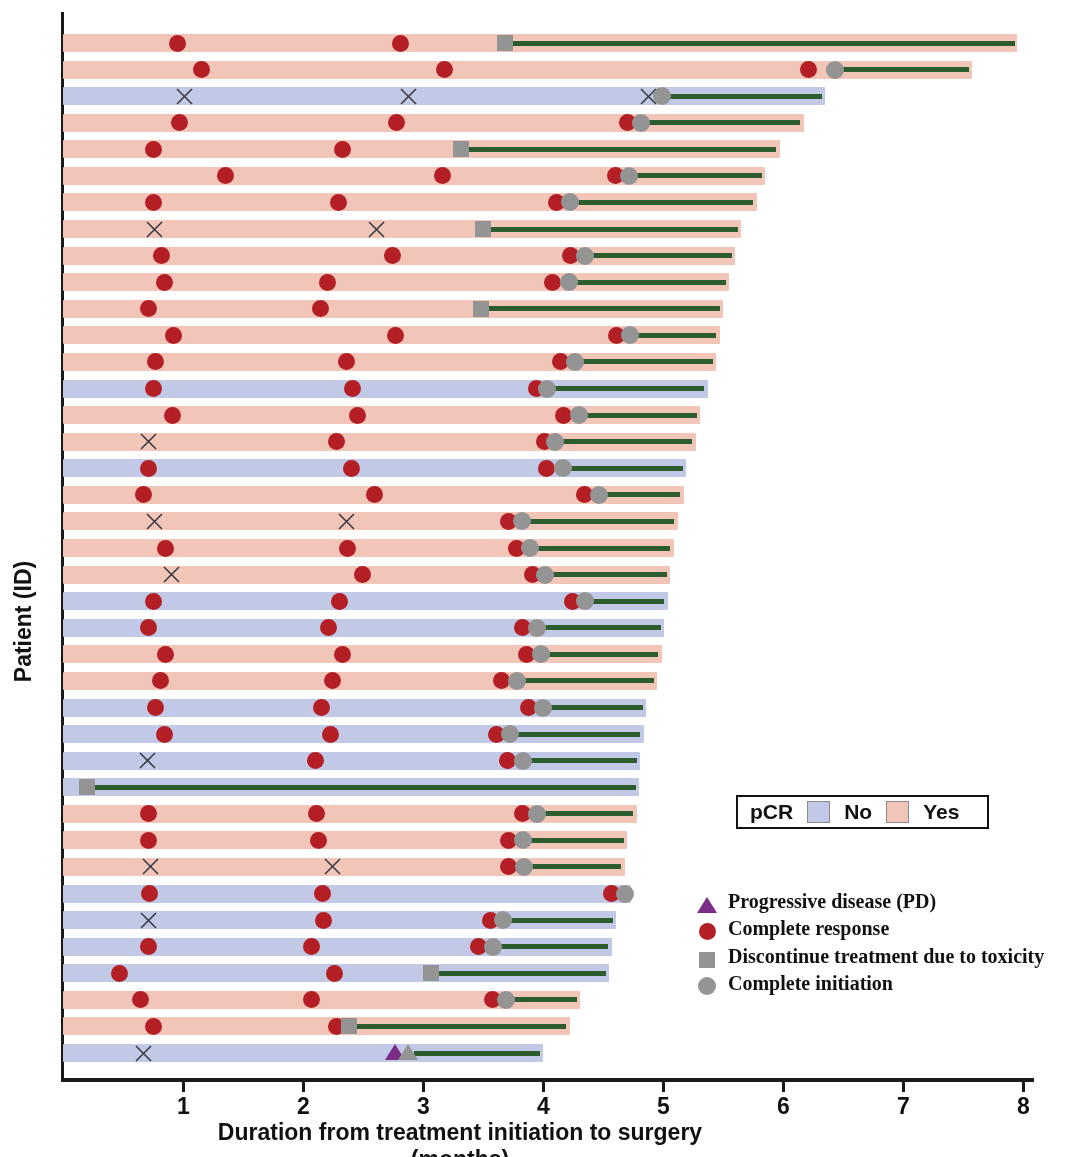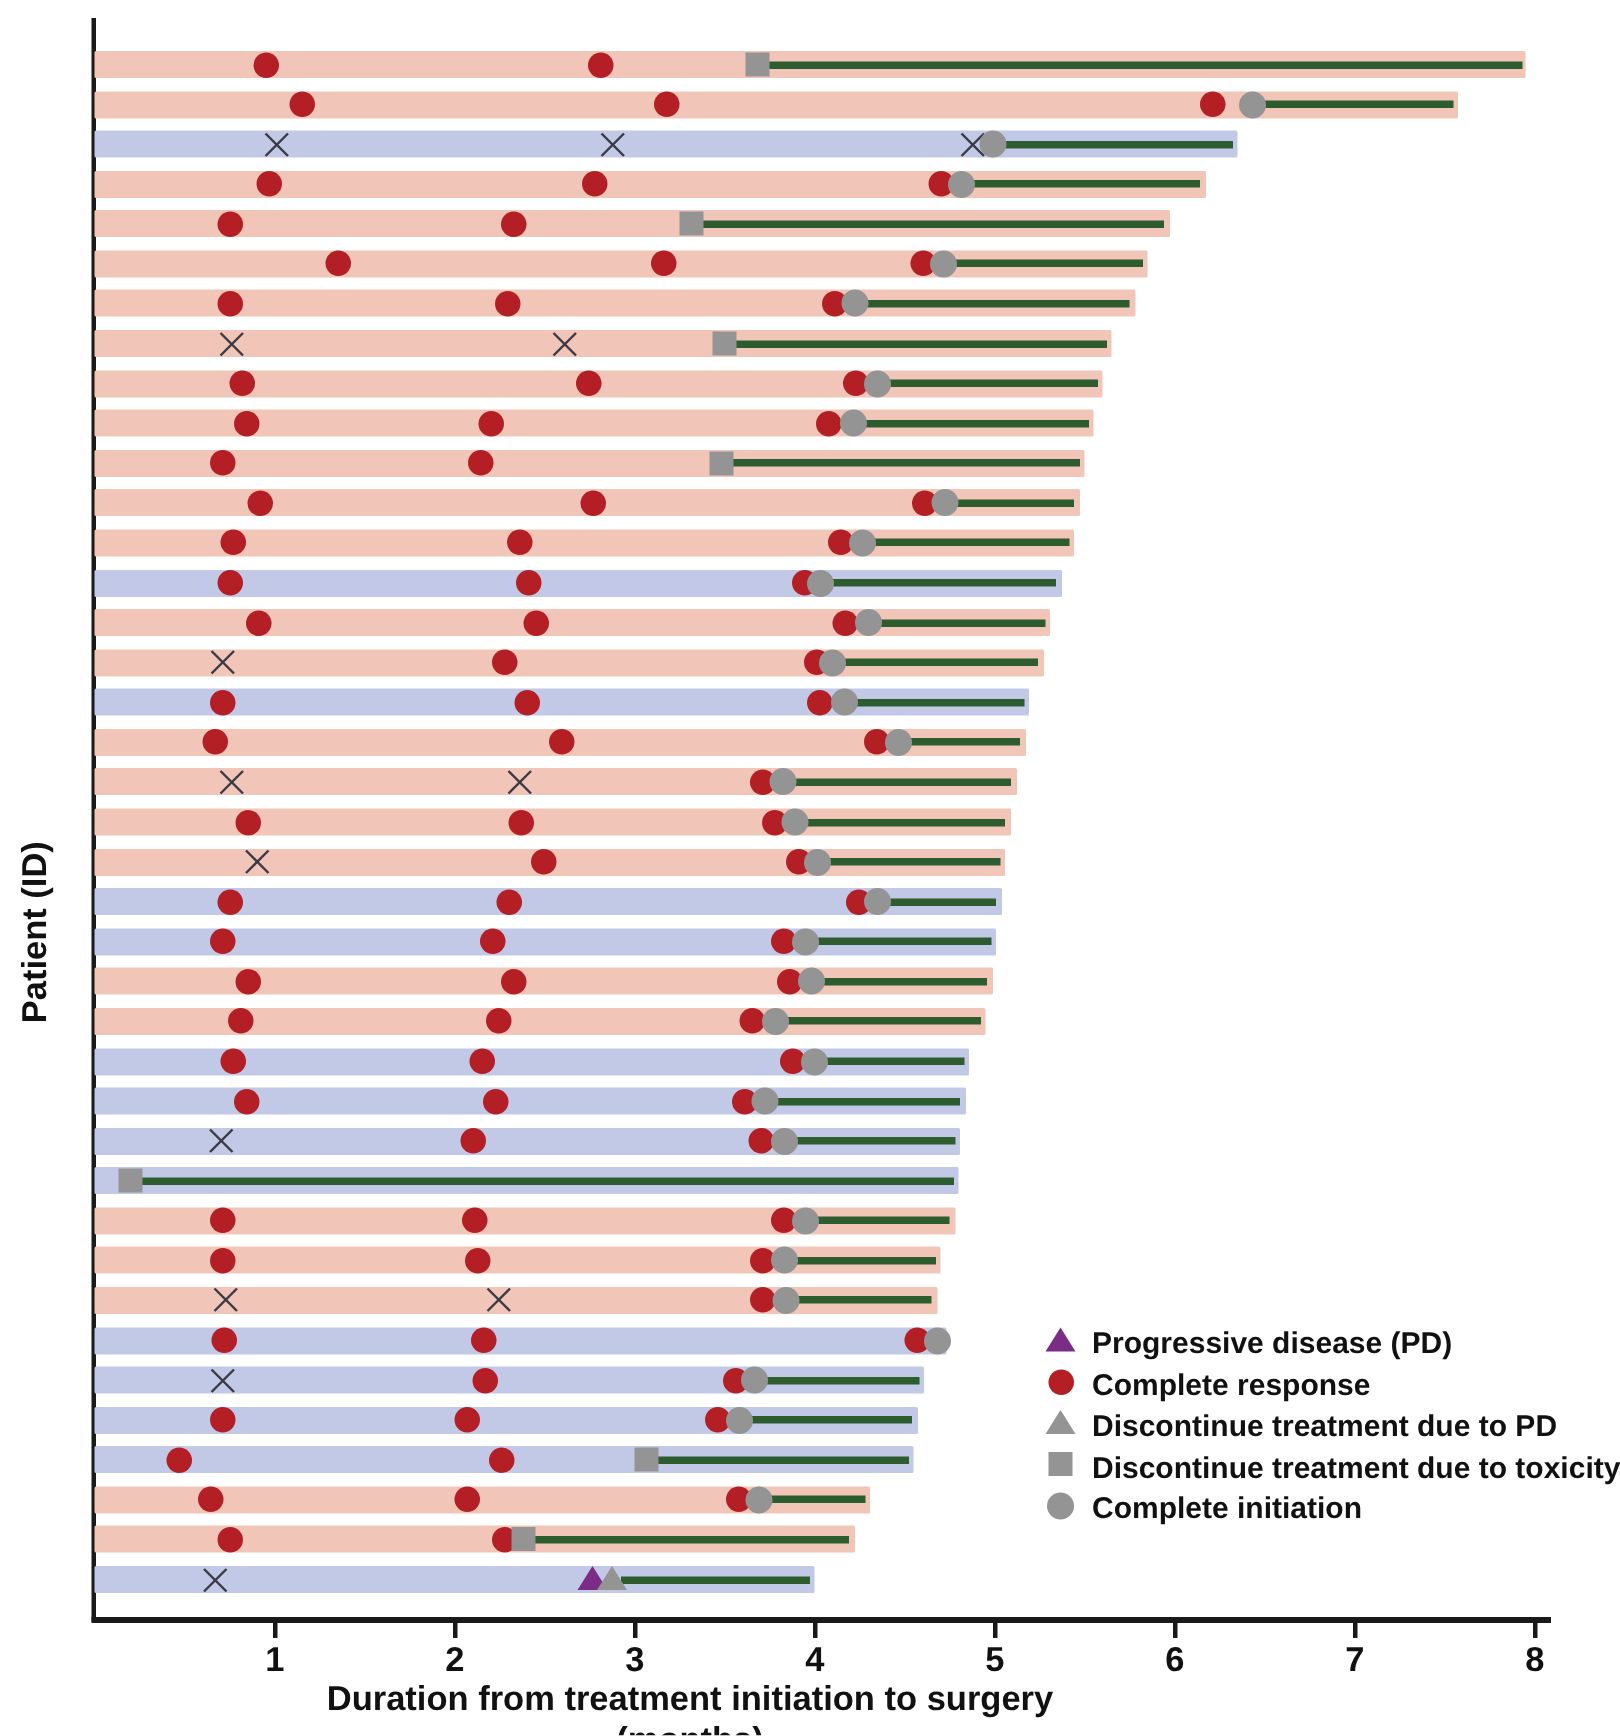--- a/index.html
+++ b/index.html
@@ -20,21 +20,21 @@
   .mk-circle{border-radius:50%;}
   .mk-x svg line{stroke:#3a3a44;stroke-width:1.6px;}
   .mk-tri{width:0;height:0;border-left:10px solid transparent;border-right:10px solid transparent;}
   .pcr-box{
     position:absolute;left:736px;top:795px;width:253px;height:34px;border:2.5px solid #111;
     box-sizing:border-box;display:flex;align-items:center;padding:0 12px;gap:14px;
     font-size:21px;font-weight:600;color:#111;background:#fff;
   }
   .sw{width:23px;height:22px;border:1.5px solid #8a8a8a;box-sizing:border-box;display:inline-block;}
   .mleg{position:absolute;left:692px;top:885px;}
-  .mleg-row{display:flex;align-items:flex-start;height:27.6px;}
+  .mleg-row{display:flex;align-items:flex-end;height:27.6px;font-family:Liberation Serif, serif;}
   .mleg-glyph{width:30px;display:flex;justify-content:center;align-items:center;}
   .mleg-label{font-size:20px;font-weight:700;color:#111;margin-left:6px;white-space:nowrap;}
 </style>
 </head>
 <body>
 
 <div id="fig">
 
   <div class="axis-line" style="left:61px;top:12px;width:3px;height:1069px;"></div>
   <div class="axis-line" style="left:61px;top:1078px;width:973px;height:3.5px;"></div>
@@ -400,42 +400,43 @@
         <div class="tline" style="left: 413.7px; top: 1050.54px; width: 126px; background: rgb(45, 92, 46);"></div>
         <div class="mk mk-x" style="width: 17px; height: 17px; left: 135.2px; top: 1044.54px;"><svg width="17" height="17" viewBox="0 0 17 17">
             <line x1="1" y1="1" x2="16" y2="16"></line>
             <line x1="16" y1="1" x2="1" y2="16"></line>
           </svg></div>
         <div class="mk mk-tri" style="border-bottom: 16px solid rgb(123, 44, 135); left: 384.5px; top: 1044.04px;"></div>
         <div class="mk mk-tri" style="border-bottom: 16px solid rgb(148, 148, 148); left: 397.7px; top: 1044.04px;"></div>
       </div>
     </div>
 
+  <div class="pcr-box">
+    <span>pCR</span>
+    <span class="sw" id="sw-no" style="background: rgb(193, 201, 230);"></span>
+    <span>No</span>
+    <span class="sw" id="sw-yes" style="background: rgb(242, 197, 185);"></span>
+    <span>Yes</span>
+  </div>
 
   <div class="mleg" id="mleg">
       <div class="mleg-row">
         <div class="mleg-glyph">
           <div class="mk mk-tri" style="border-bottom: 16px solid rgb(123, 44, 135); left: 0px; top: 0px; position: relative;"></div>
         </div>
         <div class="mleg-label">Progressive disease (PD)</div>
       </div>
       <div class="mleg-row">
         <div class="mleg-glyph">
           <div class="mk mk-circle" style="width: 17px; height: 17px; background: rgb(179, 31, 36); left: 0px; top: 0px; position: relative;"></div>
         </div>
         <div class="mleg-label">Complete response</div>
       </div>
       <div class="mleg-row">
         <div class="mleg-glyph">
-          <div class="mk mk-tri" style="border-bottom: 16px solid rgb(148, 148, 148); left: 0px; top: 0px; position: relative;"></div>
-        </div>
-        <div class="mleg-label">Discontinue treatment due to PD</div>
-      </div>
-      <div class="mleg-row">
-        <div class="mleg-glyph">
           <div class="mk" style="width: 16px; height: 16px; background: rgb(148, 148, 148); left: 0px; top: 0px; position: relative;"></div>
         </div>
         <div class="mleg-label">Discontinue treatment due to toxicity</div>
       </div>
       <div class="mleg-row">
         <div class="mleg-glyph">
           <div class="mk mk-circle" style="width: 18px; height: 18px; background: rgb(148, 148, 148); left: 0px; top: 0px; position: relative;"></div>
         </div>
         <div class="mleg-label">Complete initiation</div>
       </div>

